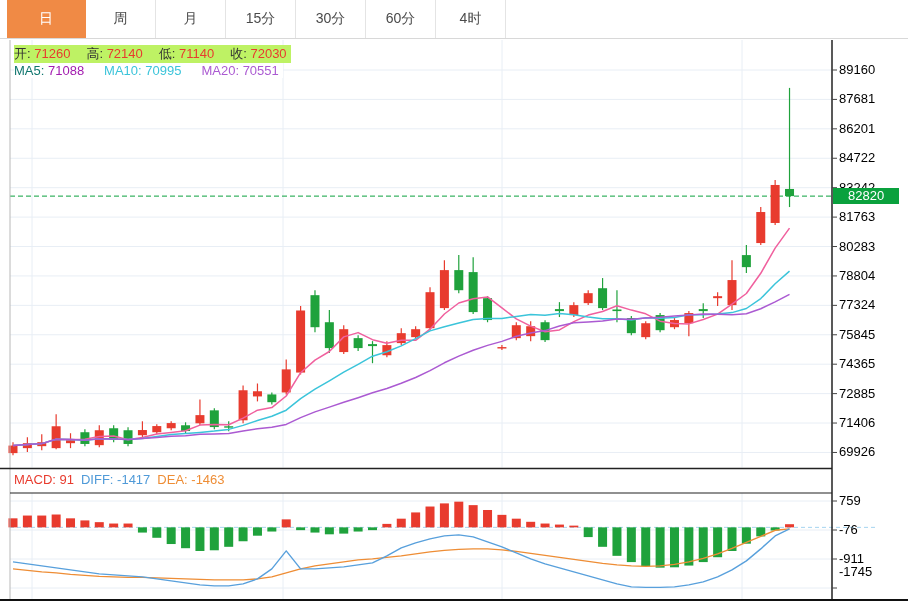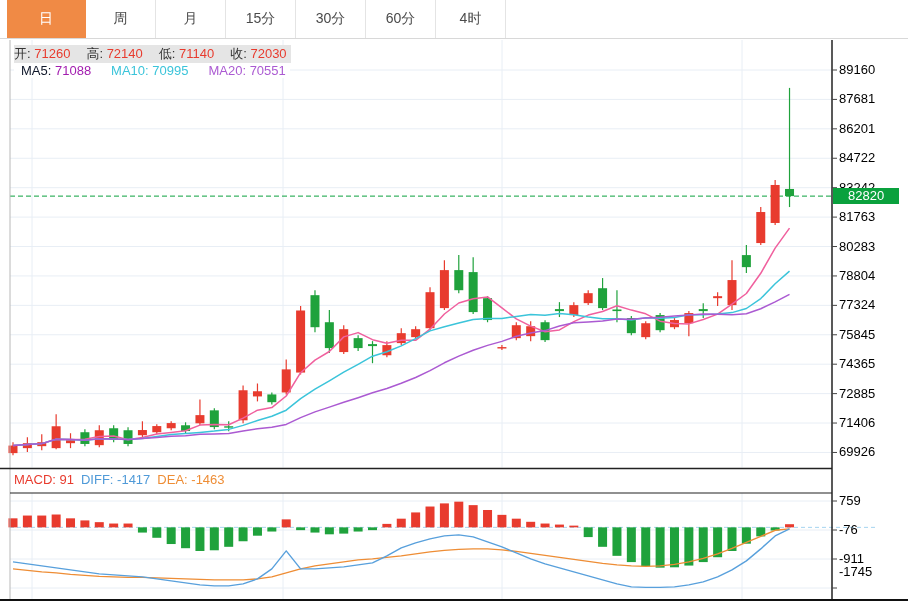--- a/index.html
+++ b/index.html
@@ -6,21 +6,21 @@
   body{width:908px;height:602px;font-family:"Liberation Sans","DejaVu Sans",sans-serif;}
   #app{position:relative;width:908px;height:602px;overflow:hidden;background:#fff;}
   svg{position:absolute;left:0;top:0;}
   .tabbar{position:absolute;left:0;top:0;width:908px;height:39px;background:#fff;
     border-bottom:1px solid #d8d8d8;display:flex;align-items:stretch;padding-left:7px;
     box-sizing:border-box;z-index:6;}
   .tab{width:69px;display:flex;align-items:center;justify-content:center;
     font-size:14px;color:#4a4a4a;border-right:1px solid #e4e4e4;cursor:pointer;background:#fff;}
   .tab.active{width:78px;background:#f08a45;color:#fff;border-right:1px solid #f08a45;}
   .quote-row{position:absolute;left:14px;top:45px;display:flex;gap:16px;font-size:13px;
-    background:#e5e5e5;z-index:4;padding:0 4px 0 0;}
+    background:#bef264;z-index:4;padding:0 4px 0 0;}
   .quote-field .ql{color:#333;}
   .quote-field .qv{color:#e83b2e;}
   .ma-row{position:absolute;left:14px;top:63px;display:flex;gap:20px;font-size:13px;
     background:#fff;z-index:4;padding:0 4px 0 0;}
   .macd-row{position:absolute;left:14px;top:472px;display:flex;gap:7px;font-size:13px;
     background:#fff;z-index:4;}
   .axis-label{position:absolute;left:839px;font-size:13px;color:#000000;height:16px;
     line-height:16px;z-index:3;}
   .price-tag{position:absolute;left:833px;height:16px;line-height:16px;padding:0 15px;
     font-size:13px;color:#fff;background:#0aa13d;z-index:5;}
@@ -271,21 +271,21 @@
       <div class="tab">4时</div>
     </div>
 
   <div class="quote-row">
       <span class="quote-field"><span class="ql">开:</span><span class="qv"> 71260</span></span>
       <span class="quote-field"><span class="ql">高:</span><span class="qv"> 72140</span></span>
       <span class="quote-field"><span class="ql">低:</span><span class="qv"> 71140</span></span>
       <span class="quote-field"><span class="ql">收:</span><span class="qv"> 72030</span></span>
     </div>
   <div class="ma-row">
-      <span class="quote-field"><span class="ql" style="color: #0f172a; margin-left: 7px;">MA5:</span><span class="qv" style="color: #a21caf;"> 71088</span></span>
+      <span class="quote-field"><span class="ql" style="color: #0f766e;">MA5:</span><span class="qv" style="color: #a21caf;"> 71088</span></span>
       <span class="quote-field"><span class="ql" style="color: rgb(59, 196, 218);">MA10:</span><span class="qv" style="color: rgb(59, 196, 218);"> 70995</span></span>
       <span class="quote-field"><span class="ql" style="color: rgb(171, 90, 210);">MA20:</span><span class="qv" style="color: rgb(171, 90, 210);"> 70551</span></span>
     </div>
   <div class="macd-row">
       <span class="quote-field"><span class="ql" style="color: rgb(232, 59, 46);">MACD:</span><span class="qv" style="color: rgb(232, 59, 46);"> 91</span></span>
       <span class="quote-field"><span class="ql" style="color: rgb(79, 154, 216);">DIFF:</span><span class="qv" style="color: rgb(79, 154, 216);"> -1417</span></span>
       <span class="quote-field"><span class="ql" style="color: rgb(238, 141, 53);">DEA:</span><span class="qv" style="color: rgb(238, 141, 53);"> -1463</span></span>
     </div>
 
   <div id="axis-labels">

